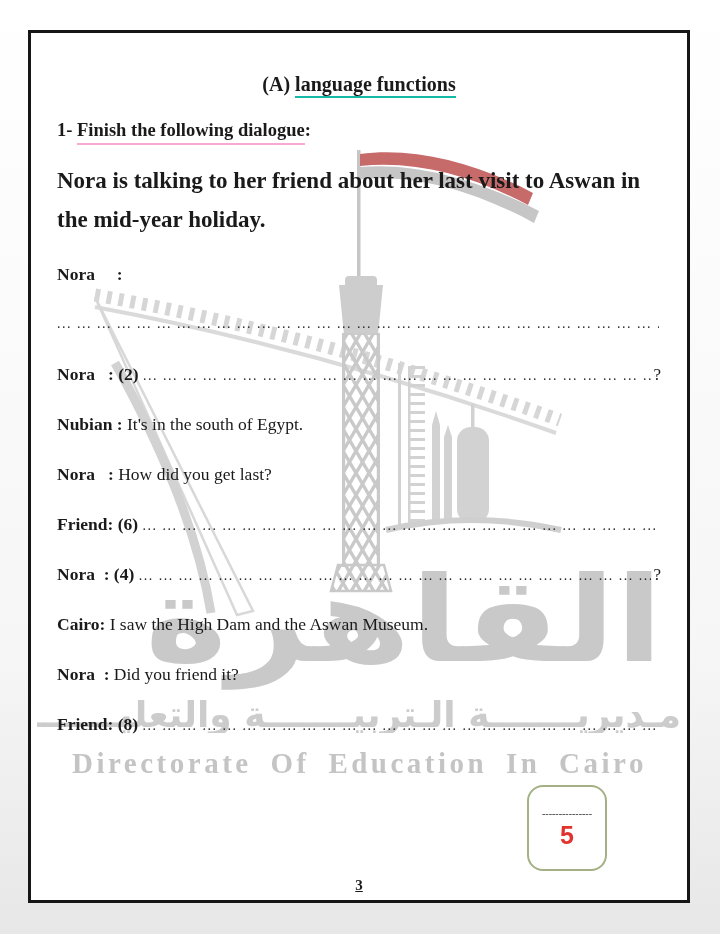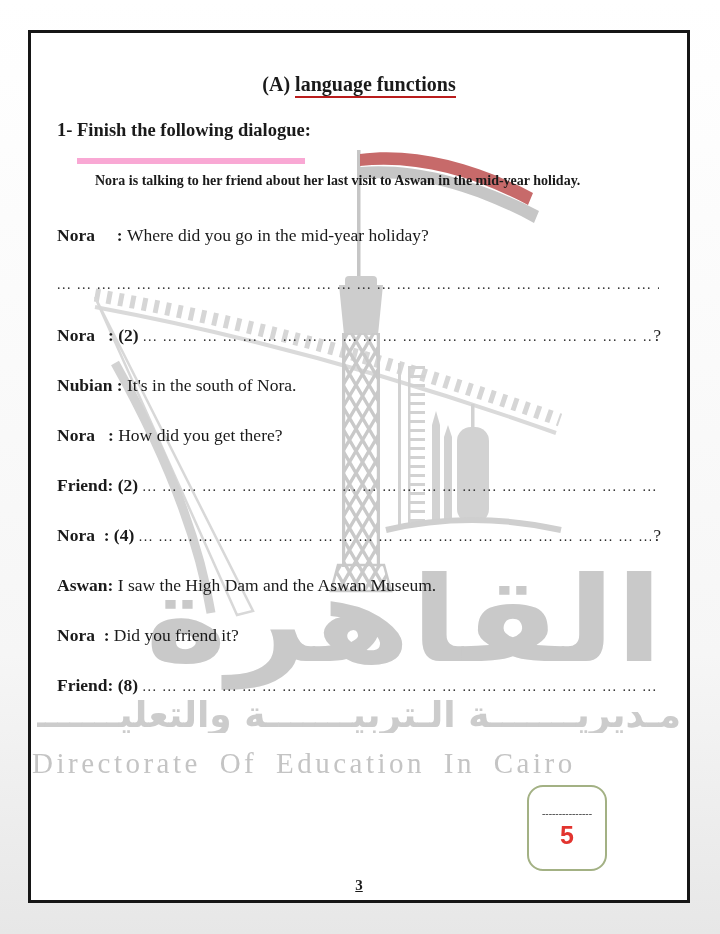--- a/index.html
+++ b/index.html
@@ -19,31 +19,31 @@
     position:absolute;left:110px;right:20px;top:528px;text-align:center;
     font-family:"DejaVu Sans",sans-serif;font-weight:bold;font-size:118px;
     color:#c9c9c9;transform:scaleX(1.18);transform-origin:center;line-height:1;
   }
   .wm-ar-line{
     position:absolute;left:6px;right:6px;top:664px;text-align:center;direction:rtl;
     font-family:"DejaVu Sans",sans-serif;font-weight:bold;font-size:36px;
     color:#cccccc;letter-spacing:1px;line-height:1;white-space:nowrap;overflow:hidden;
   }
   .wm-en-line{
-    position:absolute;left:1px;right:0;top:714px;
-    font-family:"Liberation Serif",serif;font-weight:normal;font-size:29px;
+    position:absolute;left:1px;right:0;top:714px;text-align:center;
+    font-family:"Liberation Serif",serif;font-weight:bold;font-size:29px;
     letter-spacing:3.5px;word-spacing:8px;color:#c4c4c4;white-space:nowrap;
   }
   
   .content{position:relative;z-index:1;padding:40px 26px 0 26px;}
   .title{ text-align:center;font-size:20px;font-weight:bold; }
-  .title .u{ border-bottom:2px solid #b91c1c;padding-bottom:1px; }
+  .title .u{ border-bottom:2px solid #14b8a6;padding-bottom:1px; }
   .q-head{ margin-top:24px;font-size:18.5px;font-weight:bold; }
-  .q-head .u{ border-bottom:6px solid #f9a8d4;padding-bottom:18px; }
-  .intro{ margin-top:20px;width:588px;font-size:14px;font-weight:bold;line-height:39px;margin-left:38px; }
+  .q-head .u{ border-bottom:2px solid #f9a8d4;padding-bottom:3px; }
+  .intro{ margin-top:20px;width:588px;font-size:23px;font-weight:bold;line-height:39px; }
   .rows{ margin-top:10px; }
   .row{ display:flex;align-items:baseline;height:50px;line-height:50px;font-size:17.5px; }
   .row .prefix{ font-weight:bold;white-space:pre; }
   .row .text{ white-space:pre;overflow:hidden; }
   .row .fill{ flex:1;overflow:hidden;white-space:nowrap;font-size:14px;letter-spacing:1.5px;color:#2a2a2a; }
   .row .tail{ font-size:17px;padding-left:2px; }
   
   .score-box{
     position:absolute;left:496px;top:752px;width:80px;height:86px;z-index:2;
     box-sizing:border-box;border:2px solid #a3b184;border-radius:16px;background:#fff;
@@ -114,51 +114,50 @@
 
     <div class="q-head">
       <span>1- </span><span class="u">Finish the following dialogue</span><span>:</span>
     </div>
 
     <div class="intro">Nora is talking to her friend about her last visit to Aswan in the mid-year holiday.</div>
 
     <div class="rows">
       <div class="row">
         <span class="prefix">Nora&nbsp;&nbsp;&nbsp;&nbsp;&nbsp;: </span>
-          <span class="text">Where did you go in the mid-year holiday?</span>
       </div>
       <div class="row">
           <span class="fill">... ... ... ... ... ... ... ... ... ... ... ... ... ... ... ... ... ... ... ... ... ... ... ... ... ... ... ... ... ... ... ... ... ... ... ... ... ... ... ... ... ... ... ... ... ... ... ...</span>
           <span class="tail"></span>
       </div>
       <div class="row">
         <span class="prefix">Nora&nbsp;&nbsp;&nbsp;: (2) </span>
           <span class="fill">... ... ... ... ... ... ... ... ... ... ... ... ... ... ... ... ... ... ... ... ... ... ... ... ... ... ... ... ... ... ... ... ... ... ... ... ... ... ... ... ... ... ... ... ... ... ... ...</span>
           <span class="tail">?</span>
       </div>
       <div class="row">
         <span class="prefix">Nubian : </span>
-          <span class="text">It's in the south of Nora.</span>
+          <span class="text">It's in the south of Egypt.</span>
       </div>
       <div class="row">
         <span class="prefix">Nora&nbsp;&nbsp;&nbsp;: </span>
-          <span class="text">How did you get there?</span>
+          <span class="text">How did you get last?</span>
       </div>
       <div class="row">
-        <span class="prefix">Friend: (2) </span>
+        <span class="prefix">Friend: (6) </span>
           <span class="fill">... ... ... ... ... ... ... ... ... ... ... ... ... ... ... ... ... ... ... ... ... ... ... ... ... ... ... ... ... ... ... ... ... ... ... ... ... ... ... ... ... ... ... ... ... ... ... ...</span>
           <span class="tail"></span>
       </div>
       <div class="row">
         <span class="prefix">Nora&nbsp;&nbsp;: (4) </span>
           <span class="fill">... ... ... ... ... ... ... ... ... ... ... ... ... ... ... ... ... ... ... ... ... ... ... ... ... ... ... ... ... ... ... ... ... ... ... ... ... ... ... ... ... ... ... ... ... ... ... ...</span>
           <span class="tail">?</span>
       </div>
       <div class="row">
-        <span class="prefix">Aswan: </span>
+        <span class="prefix">Cairo: </span>
           <span class="text">I saw the High Dam and the Aswan Museum.</span>
       </div>
       <div class="row">
         <span class="prefix">Nora&nbsp;&nbsp;: </span>
           <span class="text">Did you friend it?</span>
       </div>
       <div class="row">
         <span class="prefix">Friend: (8) </span>
           <span class="fill">... ... ... ... ... ... ... ... ... ... ... ... ... ... ... ... ... ... ... ... ... ... ... ... ... ... ... ... ... ... ... ... ... ... ... ... ... ... ... ... ... ... ... ... ... ... ... ...</span>
           <span class="tail"></span>

